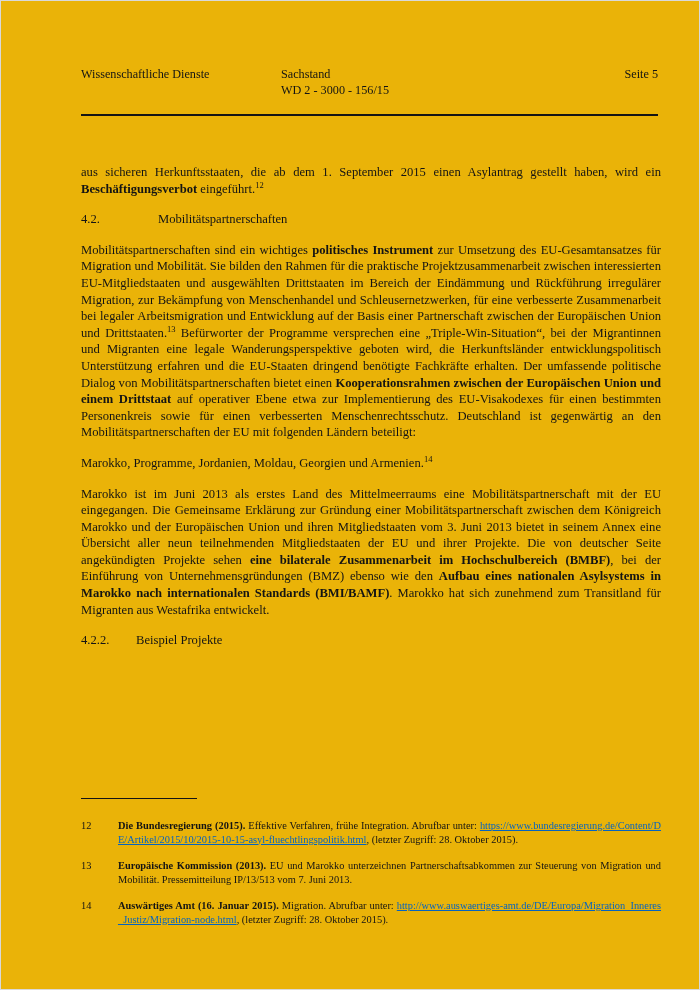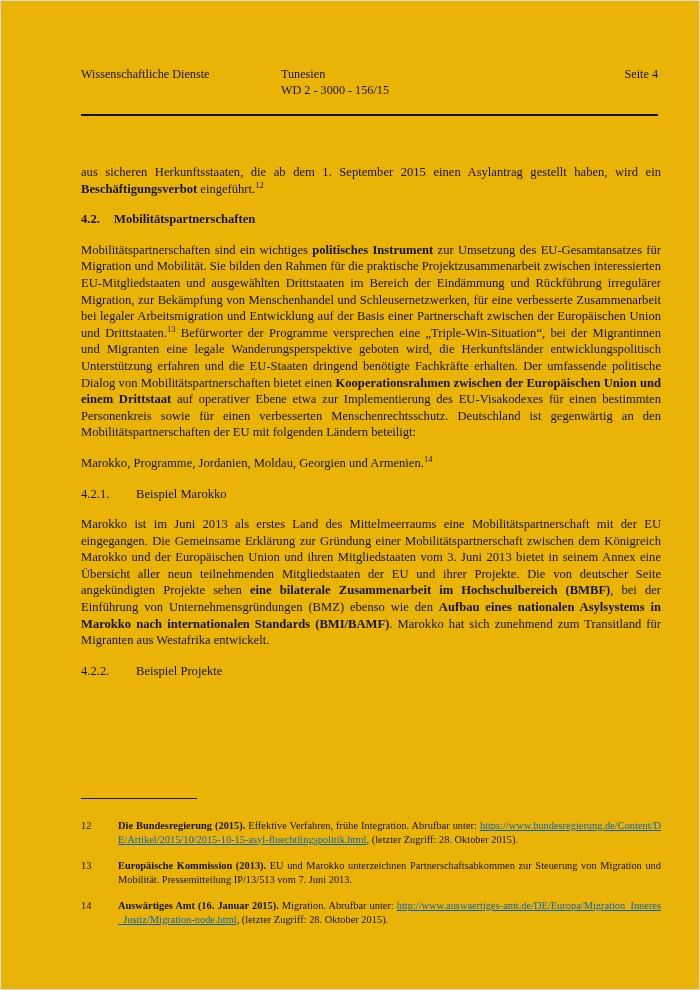--- a/index.html
+++ b/index.html
@@ -24,21 +24,21 @@
   .header-rule   { position: absolute; left: 80px; right: 41px; top: 113px; border-top: 2px solid #141414; }
   
   .content {
     position: absolute; left: 80px; top: 163px; width: 580px;
     font-size: 12.6px; line-height: 16.6px;
     text-align: justify;
     -webkit-hyphens: auto; hyphens: auto;
   }
   .para { margin: 0 0 14px 0; }
   .heading { margin: 0 0 14px 0; display: flex; text-align: left; }
-  .heading.level2 { font-weight: bold; }
+  .heading.level2 { font-weight: normal; gap: 44px; }
   .hnum { flex: 0 0 auto; }
   .heading.level2 .hnum { width: 33px; }
   .heading.level3 .hnum { width: 55px; }
   sup.fnref { font-size: 8.5px; line-height: 0; vertical-align: super; }
   .bold { font-weight: bold; }
   .link {
     color: var(--link-color, #0563c1);
     text-decoration: underline;
     word-break: break-all;
     -webkit-hyphens: none; hyphens: none;
@@ -51,39 +51,35 @@
   .fn-text { flex: 1; text-align: justify; -webkit-hyphens: auto; hyphens: auto; }
 </style>
 </head>
 <body>
 
 <div class="page">
 
   <div>
     <div class="header-left">Wissenschaftliche Dienste</div>
     <div class="header-center">
-      <div>Tunesien</div>
+      <div>Sachstand</div>
       <div>WD 2 - 3000 - 156/15</div>
     </div>
-    <div class="header-right">Seite 4</div>
+    <div class="header-right">Seite 5</div>
     <div class="header-rule"></div>
   </div>
 
   <div class="content">
       <p class="para"><span>aus sicheren Herkunftsstaaten, die ab dem 1. September 2015 einen Asylantrag gestellt haben, wird ein </span><span class="bold">Beschäftigungsverbot</span><span> eingeführt.</span><sup class="fnref">12</sup></p>
       <div class="heading level2">
         <span class="hnum">4.2.</span>
         <span class="htext">Mobilitätspartnerschaften</span>
       </div>
       <p class="para"><span>Mobilitätspartnerschaften sind ein wichtiges </span><span class="bold">politisches Instrument</span><span> zur Umsetzung des EU-Gesamtansatzes für Migration und Mobilität. Sie bilden den Rahmen für die praktische Projektzusammenarbeit zwischen interessierten EU-Mitgliedstaaten und ausgewählten Drittstaaten im Bereich der Eindämmung und Rückführung irregulärer Migration, zur Bekämpfung von Menschenhandel und Schleusernetzwerken, für eine verbesserte Zusammenarbeit bei legaler Arbeitsmigration und Entwicklung auf der Basis einer Partnerschaft zwischen der Europäischen Union und Drittstaaten.</span><sup class="fnref">13</sup><span> Befürworter der Programme versprechen eine „Triple-Win-Situation“, bei der Migrantinnen und Migranten eine legale Wanderungsperspektive geboten wird, die Herkunftsländer entwicklungspolitisch Unterstützung erfahren und die EU-Staaten dringend benötigte Fachkräfte erhalten. Der umfassende politische Dialog von Mobilitätspartnerschaften bietet einen </span><span class="bold">Kooperationsrahmen zwischen der Europäischen Union und einem Drittstaat</span><span> auf operativer Ebene etwa zur Implementierung des EU-Visakodexes für einen bestimmten Personenkreis sowie für einen verbesserten Menschenrechtsschutz. Deutschland ist gegenwärtig an den Mobilitätspartnerschaften der EU mit folgenden Ländern beteiligt:</span></p>
       <p class="para"><span>Marokko, Programme, Jordanien, Moldau, Georgien und Armenien.</span><sup class="fnref">14</sup></p>
-      <div class="heading level3">
-        <span class="hnum">4.2.1.</span>
-        <span class="htext">Beispiel Marokko</span>
-      </div>
       <p class="para"><span>Marokko ist im Juni 2013 als erstes Land des Mittelmeerraums eine Mobilitätspartnerschaft mit der EU eingegangen. Die Gemeinsame Erklärung zur Gründung einer Mobilitätspartnerschaft zwischen dem Königreich Marokko und der Europäischen Union und ihren Mitgliedstaaten vom 3. Juni 2013 bietet in seinem Annex eine Übersicht aller neun teilnehmenden Mitgliedstaaten der EU und ihrer Projekte. Die von deutscher Seite angekündigten Projekte sehen </span><span class="bold">eine bilaterale Zusammenarbeit im Hochschulbereich (BMBF)</span><span>, bei der Einführung von Unternehmensgründungen (BMZ) ebenso wie den </span><span class="bold">Aufbau eines nationalen Asylsystems in Marokko nach internationalen Standards (BMI/BAMF)</span><span>. Marokko hat sich zunehmend zum Transitland für Migranten aus Westafrika entwickelt.</span></p>
       <div class="heading level3">
         <span class="hnum">4.2.2.</span>
         <span class="htext">Beispiel Projekte</span>
       </div>
     </div>
 
   <div class="footnotes">
     <div class="fn-separator"></div>
     <div>

